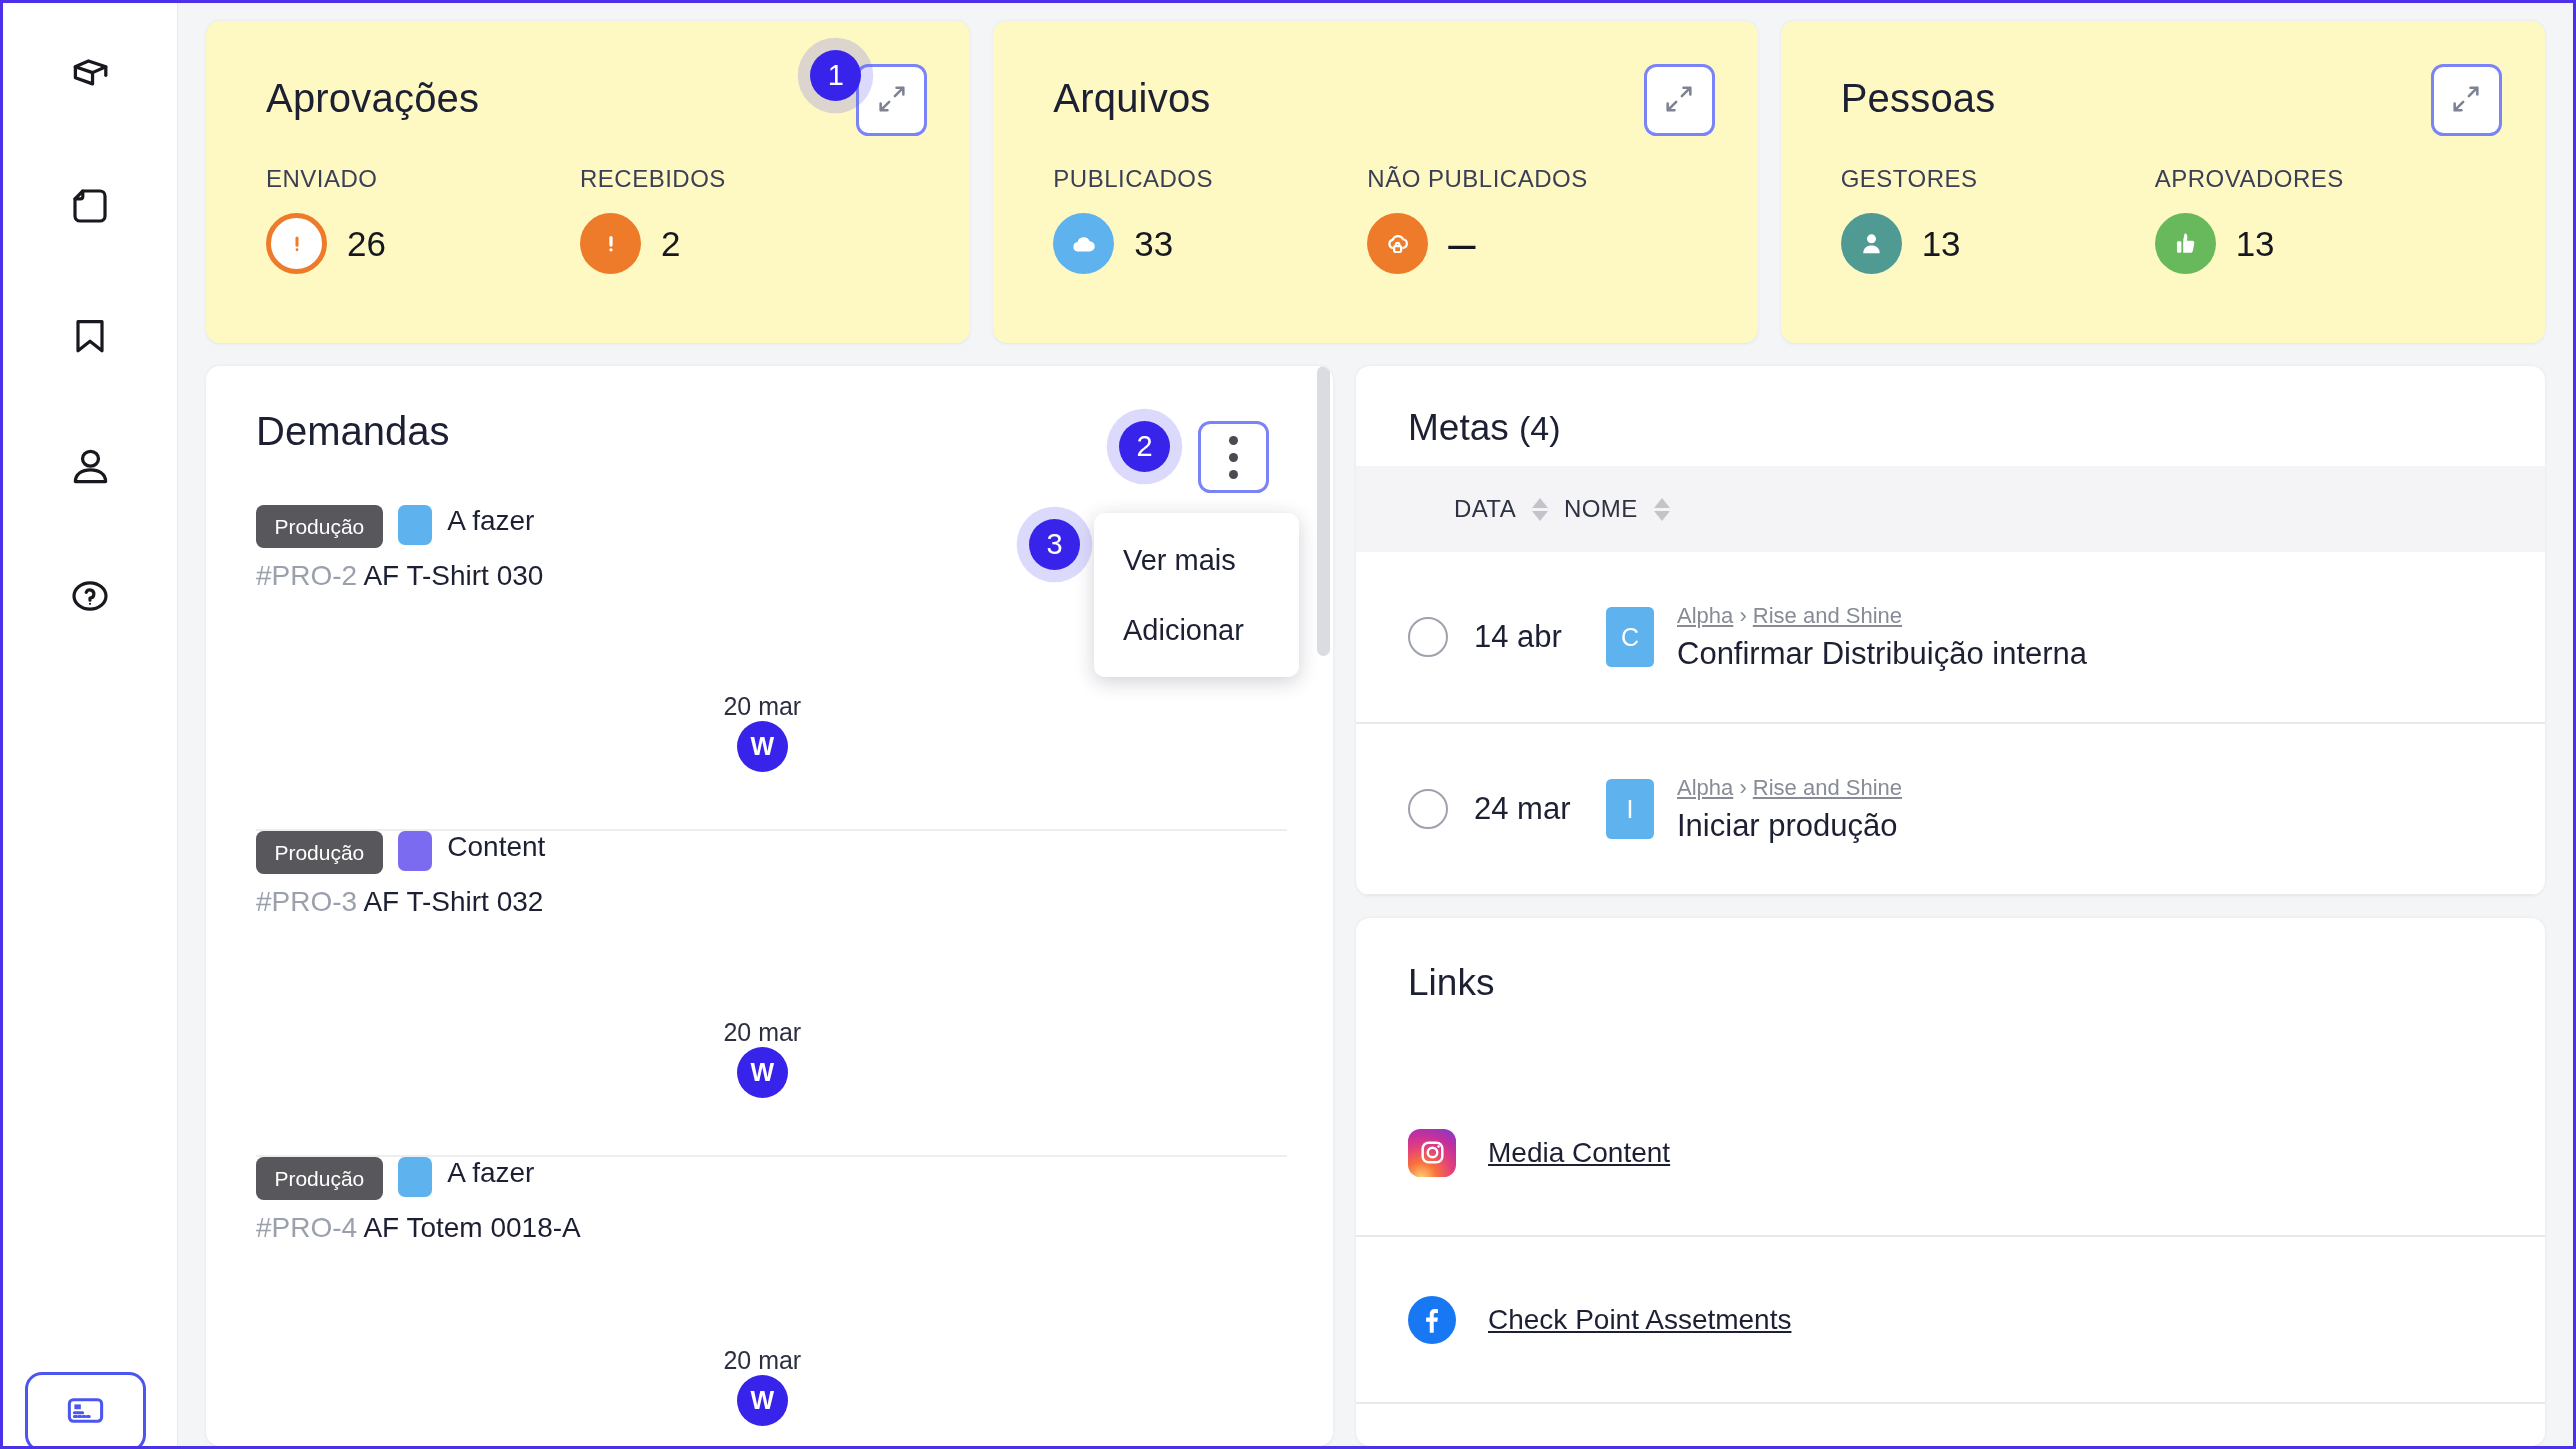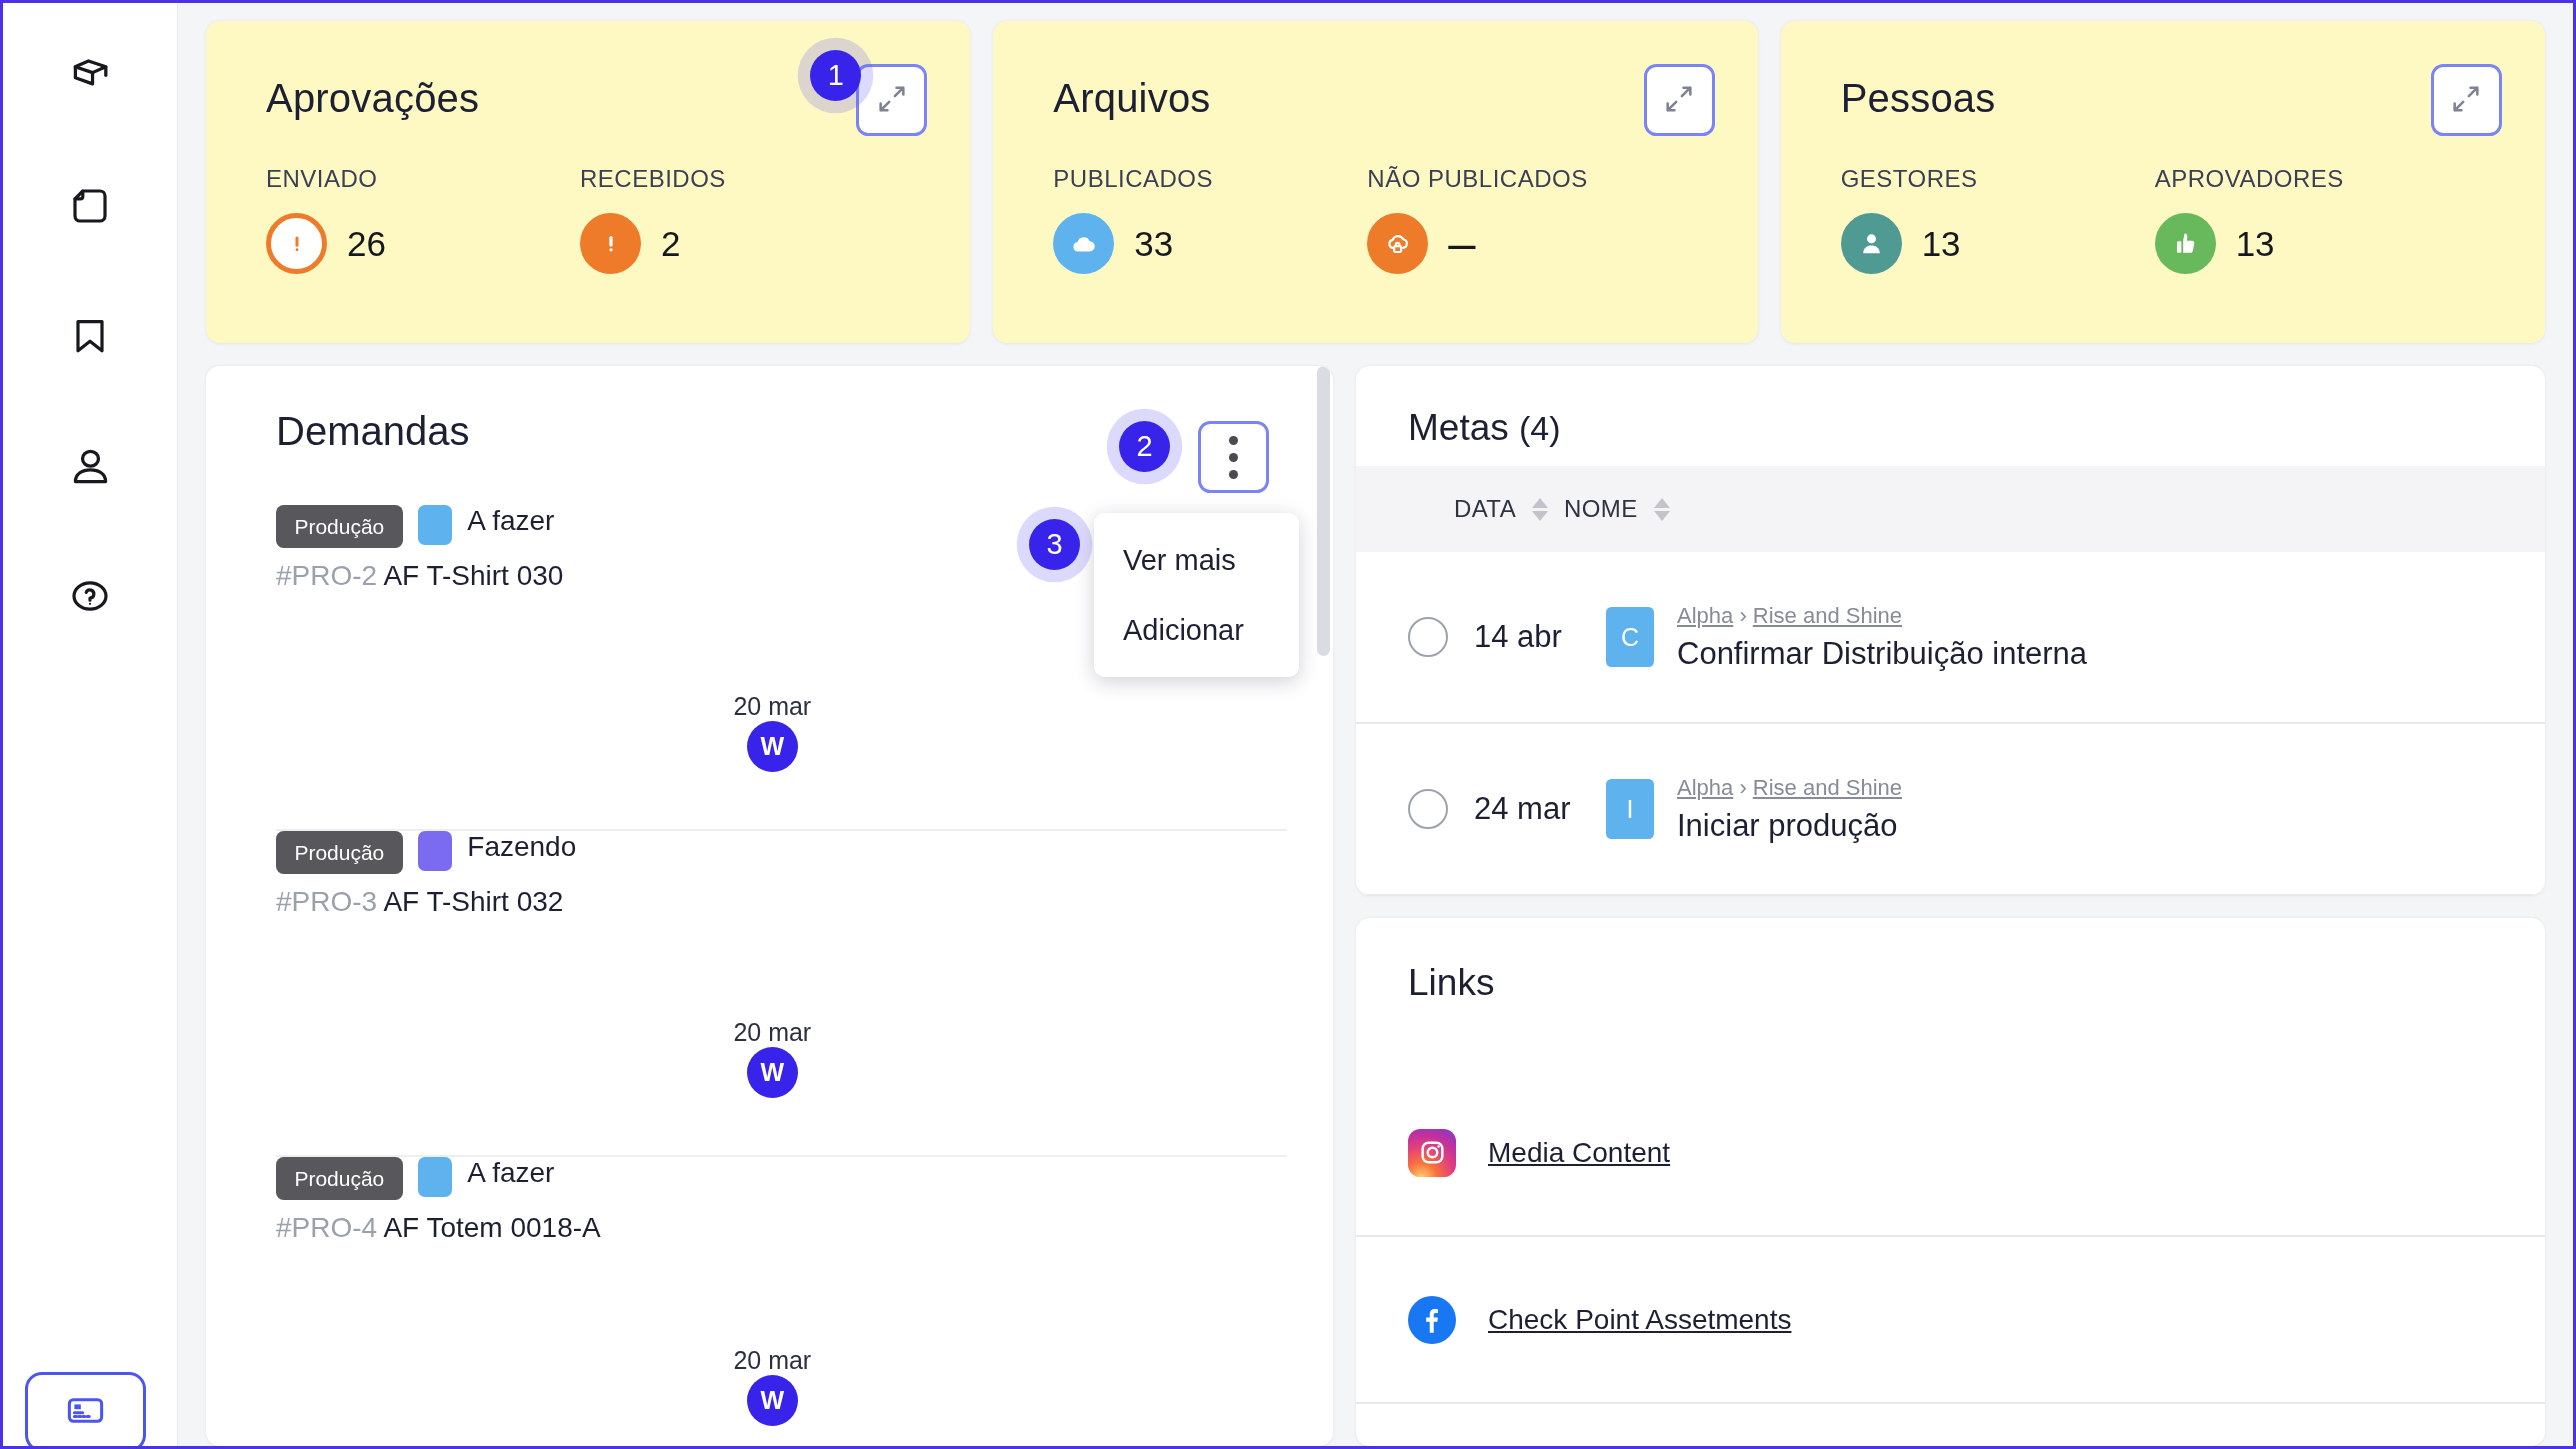--- a/index.html
+++ b/index.html
@@ -105,21 +105,21 @@
   .metric-num { font-size: 35px; color: #17181f; font-weight: 400; line-height: 1; }
   .metric-num.dash { font-size: 49px; }
 
   
   .lower { flex: 1; display: flex; gap: 23px; min-height: 0; }
   .demandas {
     width: 1127px; min-width: 1127px;
     background: #fff; border-radius: 14px;
     box-shadow: 0 0.8px 3.1px rgba(30,35,60,.08);
     position: relative;
-    padding: 43px 46px 0 70px;
+    padding: 43px 46px 0 50px;
     overflow: hidden;
   }
   .demandas-title { font-size: 40px; color: #1d2033; }
   .dots-btn {
     position: absolute; top: 55px; right: 64px;
     width: 71px; height: 72px;
     border: 3.8px solid #7b84f6; border-radius: 12.3px;
     background: #fff;
     display: flex; flex-direction: column; align-items: center; justify-content: center;
     gap: 7.7px; cursor: pointer;
@@ -461,21 +461,21 @@
             <div class="dem-foot">
               <span class="dem-date">20 mar</span>
               <span class="avatar">W</span>
             </div>
           </div>
 
           <div class="demand">
             <div class="dem-head">
               <span class="tag">Produção</span>
               <span class="swatch" style="background:#7a6bf0"></span>
-              <span class="status-label">Fazendo</span>
+              <span class="status-label">Content</span>
             </div>
             <div class="dem-sub">
               <span class="pro">#PRO-3</span>
               <span>AF T-Shirt 032</span>
             </div>
             <div class="dem-foot">
               <span class="dem-date">20 mar</span>
               <span class="avatar">W</span>
             </div>
           </div>

